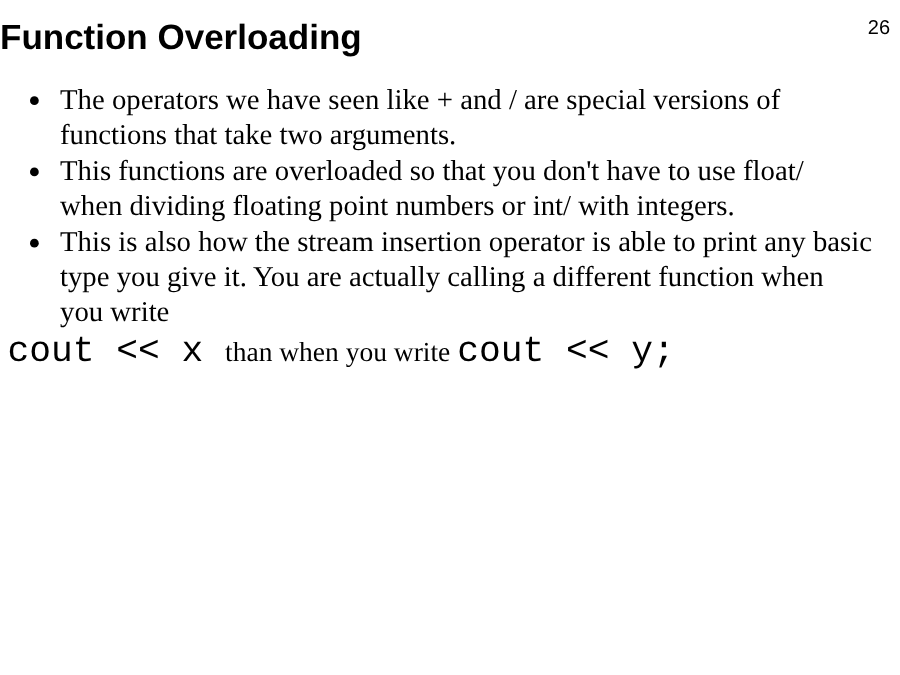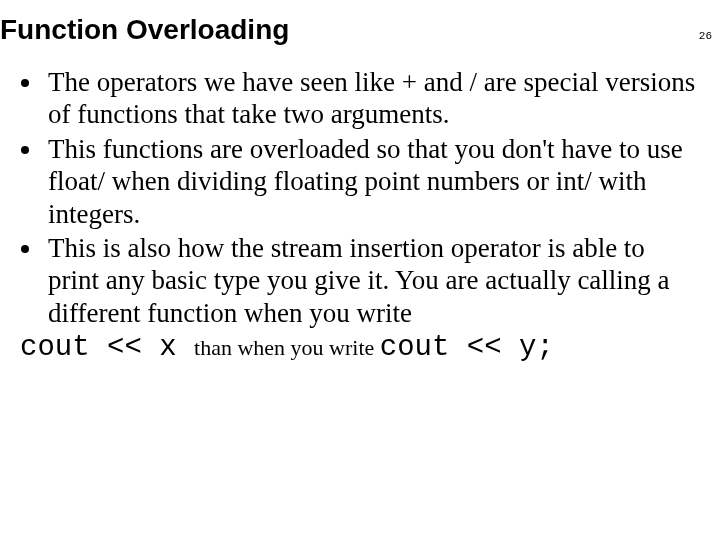--- a/index.html
+++ b/index.html
@@ -13,48 +13,48 @@
     overflow: hidden;
   }
   .slide {
     position: relative;
     width: 720px;
     height: 540px;
     box-sizing: border-box;
   }
   .page-number {
     position: absolute;
-    top: 16px;
+    top: 0;
     right: 8px;
-    font-size: 11px;
-    font-family: Liberation Mono, monospace;
+    font-size: 16px;
+    font-family: Liberation Sans, sans-serif;
   }
   .title {
     font-family: Arial, Helvetica, sans-serif;
     font-weight: bold;
     font-size: 28px;
     text-align: left;
     margin-top: 14px;
     margin-bottom: 20px;
   }
   ul.bullets {
     list-style-type: disc;
     margin: 0 22px 0 44px;
     padding: 0;
   }
   ul.bullets > li {
-    font-size: 27px;
+    font-size: 23px;
     line-height: 1.20;
     margin: 0 0 2px 0;
     padding-left: 4px;
   }
   .code-line {
     font-family: "Courier New", Courier, monospace;
     font-size: 29px;
-    margin-left: 20px;
+    margin-left: 6px;
     margin-top: 2px;
     white-space: nowrap;
   }
   .code-line .between {
     font-family: "Times New Roman", Times, serif;
     font-size: 22px;
   }
   .trailer {
     font-size: 27px;
     margin-left: 40px;

